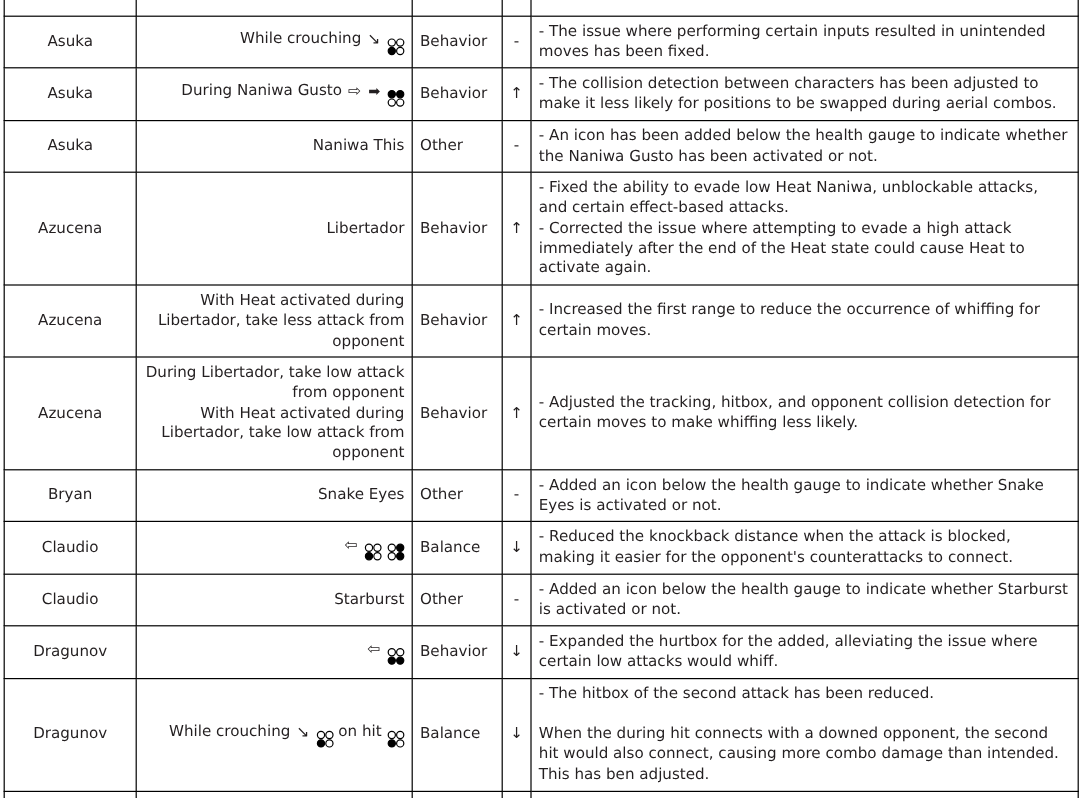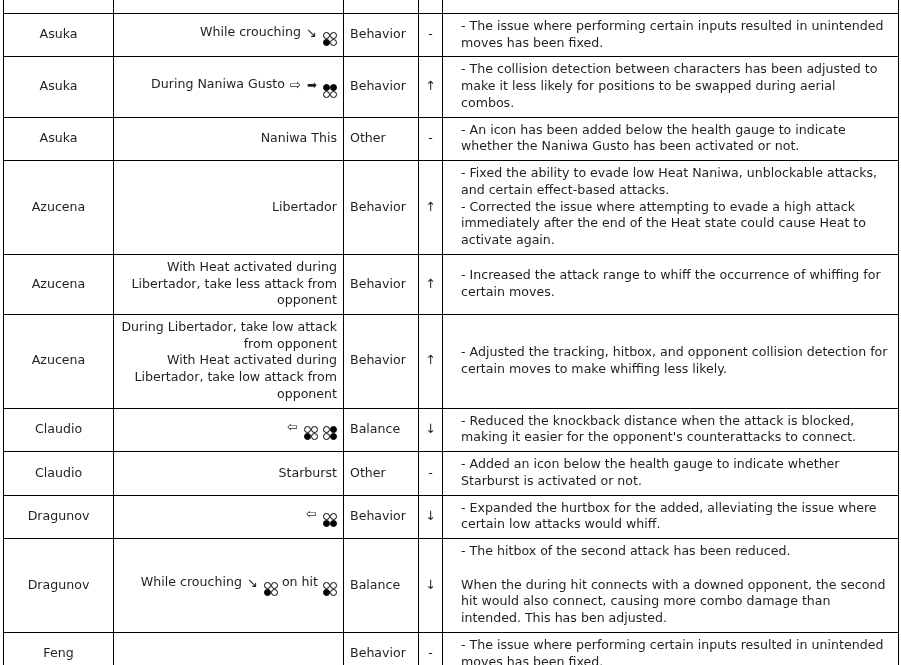--- a/index.html
+++ b/index.html
@@ -46,21 +46,21 @@
     border-bottom: 3px solid #000000;
     height: 4px;
     padding: 0;
     font-size: 0;
     line-height: 0;
   }
   tr.head-stub td.hs-gap {
     border-bottom: 1px solid #000000;
   }
 
-  .desc-line { display: block; margin-left: 12px; }
+  .desc-line { display: block; }
   .desc-line.blank { height: 1.33em; }
 
   
   .btn-cluster {
     display: inline-grid;
     grid-template-columns: 7px 7px;
     grid-template-rows: 7px 7px;
     gap: 0px;
     vertical-align: -3px;
     margin: 0 0px 0 1px;
@@ -149,30 +149,39 @@
           <span class="desc-line">- Fixed the ability to evade low Heat Naniwa, unblockable attacks, and certain effect-based attacks.</span>
           <span class="desc-line">- Corrected the issue where attempting to evade a high attack immediately after the end of the Heat state could cause Heat to activate again.</span>
         </td>
       </tr>
       <tr>
         <td class="char">Azucena</td>
         <td class="input"><span>With Heat activated during Libertador, take less attack from opponent</span></td>
         <td class="type">Behavior</td>
         <td class="dir">↑</td>
         <td class="desc">
-          <span class="desc-line">- Increased the attack range to whiff the occurrence of whiffing for certain moves.</span>
+          <span class="desc-line">- Increased the first range to reduce the occurrence of whiffing for certain moves.</span>
         </td>
       </tr>
       <tr>
         <td class="char">Azucena</td>
         <td class="input"><span>During Libertador, take low attack from opponent<br>With Heat activated during Libertador, take low attack from opponent</span></td>
         <td class="type">Behavior</td>
         <td class="dir">↑</td>
         <td class="desc">
           <span class="desc-line">- Adjusted the tracking, hitbox, and opponent collision detection for certain moves to make whiffing less likely.</span>
+        </td>
+      </tr>
+      <tr>
+        <td class="char">Bryan</td>
+        <td class="input"><span>Snake Eyes</span></td>
+        <td class="type">Other</td>
+        <td class="dir">-</td>
+        <td class="desc">
+          <span class="desc-line">- Added an icon below the health gauge to indicate whether Snake Eyes is activated or not.</span>
         </td>
       </tr>
       <tr>
         <td class="char">Claudio</td>
         <td class="input"><span></span> <span class="arrow-glyph">⇦</span> <span class="btn-cluster">
             <i></i>
             <i></i>
             <i class="on"></i>
             <i></i>
           </span> <span class="btn-cluster">

